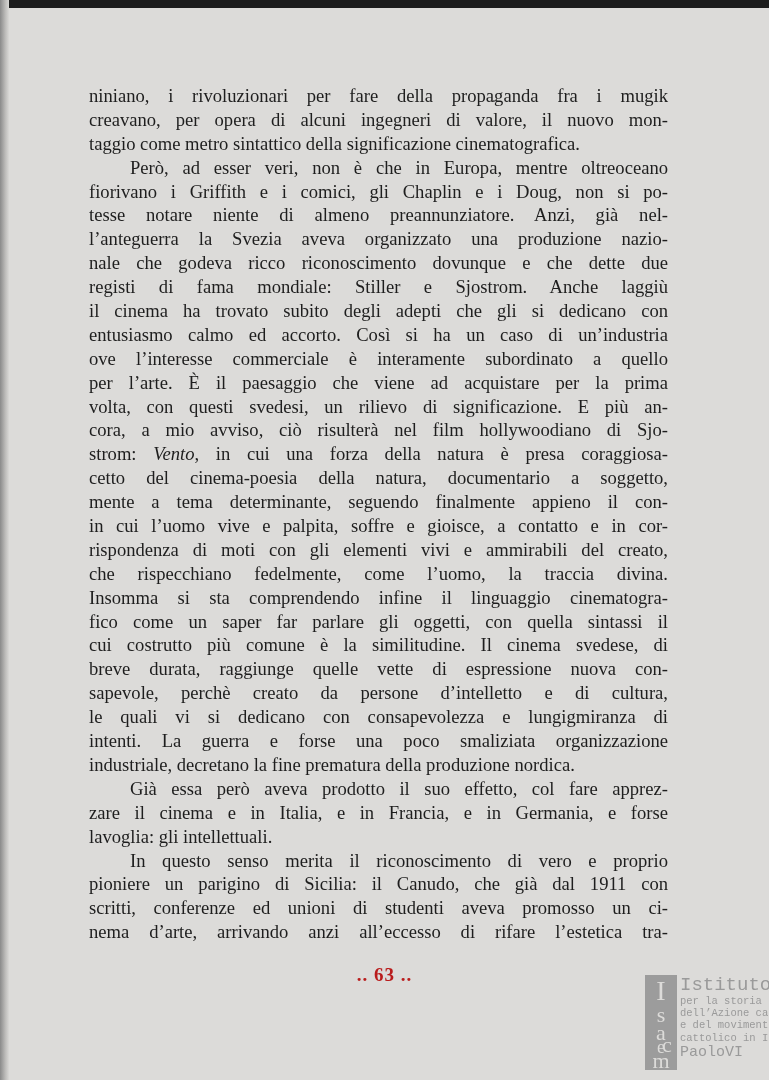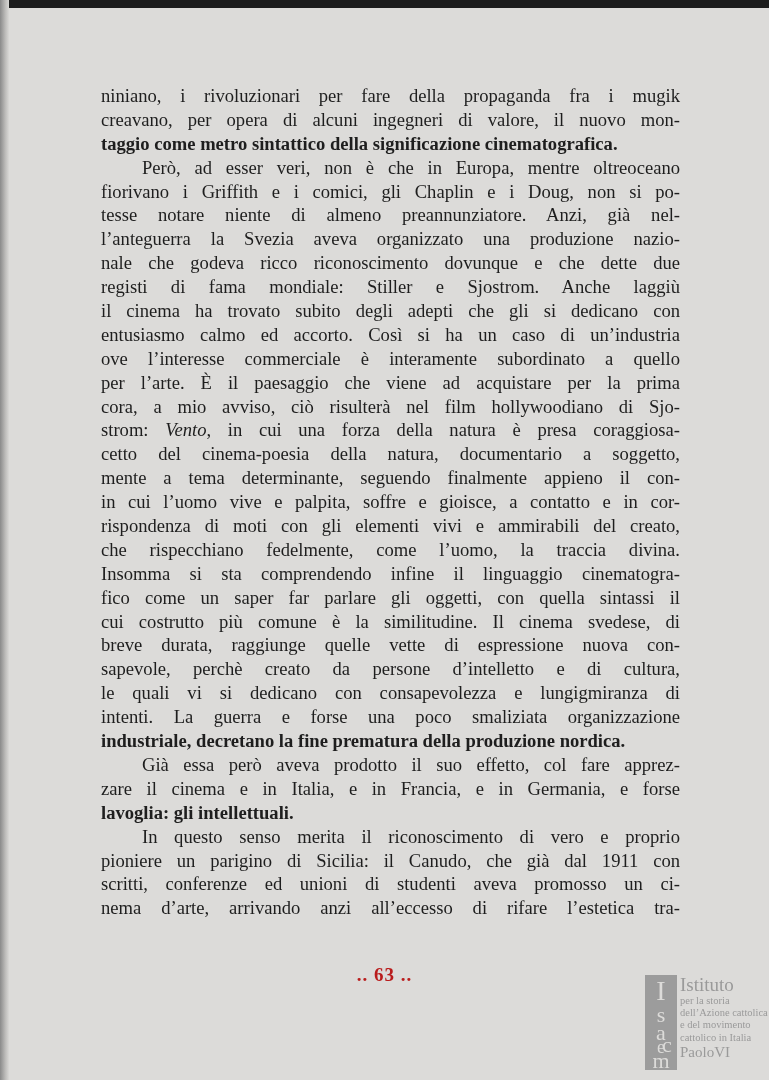--- a/index.html
+++ b/index.html
@@ -18,27 +18,26 @@
     background: linear-gradient(to right, #8a8a8a, #bdbcba 60%, #d9d8d6);
   }
   .page {
     position: absolute; left: 9px; top: 8px; right: 0; bottom: 0;
     background: #dcdbd9;
   }
   .text-block {
     position: absolute; left: 89px; top: 84px; width: 579px;
     font-size: 18.6px; line-height: 23.9px; color: #1e1e1e;
     text-align: justify;
-    margin-left: 12px;
   }
   .line {
     display: block; white-space: nowrap; text-align: justify;
     text-align-last: justify; height: 23.9px;
   }
-  .line.last { text-align-last: left; font-weight: bold; }
+  .line.last { text-align-last: left; }
   .line.indent { padding-left: 41px; font-family: Liberation Serif, serif; }
   .page-number {
     position: absolute; left: 0; width: 769px; top: 964px;
     text-align: center; font-size: 19px; font-weight: bold; color: #b91c1c;
     letter-spacing: 1px;
   }
   .logo {
     position: absolute; left: 645px; top: 975px; width: 122px; height: 98px;
     color: #9a9a9a;
   }
@@ -46,21 +45,21 @@
     position: absolute; left: 0; top: 0; width: 32px; height: 95px;
     background: #9c9c9c; color: #dcdbd9;
     font-family: "Liberation Serif", serif;
   }
   .logo-mark span {
     position: absolute; left: 0; width: 32px; text-align: center;
     font-size: 22px; line-height: 20px;
   }
   .logo-text {
     position: absolute; left: 35px; top: 0; width: 90px;
-    font-family: Liberation Serif, serif; color: #9a9a9a;
+    font-family: Liberation Mono, monospace; color: #9a9a9a;
     font-size: 10.5px; line-height: 12.2px;
   }
   .logo-text .big { font-size: 19px; line-height: 20px; display: block; }
   .logo-text .small { display: block; white-space: nowrap; }
   .logo-text .paolo { font-size: 15px; line-height: 17px; display: block; }
   .speck { position: absolute; width: 2px; height: 2px; background: #555; border-radius: 1px; }
 </style>
 </head>
 <body>
 
@@ -78,20 +77,21 @@
     <span class="line indent">Però, ad esser veri, non è che in Europa, mentre oltreoceano</span>
     <span class="line">fiorivano i Griffith e i comici, gli Chaplin e i Doug, non si po-</span>
     <span class="line">tesse notare niente di almeno preannunziatore. Anzi, già nel-</span>
     <span class="line">l’anteguerra la Svezia aveva organizzato una produzione nazio-</span>
     <span class="line">nale che godeva ricco riconoscimento dovunque e che dette due</span>
     <span class="line">registi di fama mondiale: Stiller e Sjostrom. Anche laggiù</span>
     <span class="line">il cinema ha trovato subito degli adepti che gli si dedicano con</span>
     <span class="line">entusiasmo calmo ed accorto. Così si ha un caso di un’industria</span>
     <span class="line">ove l’interesse commerciale è interamente subordinato a quello</span>
     <span class="line">per l’arte. È il paesaggio che viene ad acquistare per la prima</span>
+    <span class="line">volta, con questi svedesi, un rilievo di significazione. E più an-</span>
     <span class="line">cora, a mio avviso, ciò risulterà nel film hollywoodiano di Sjo-</span>
     <span class="line"><span>strom: </span><i>Vento</i><span>, in cui una forza della natura è presa coraggiosa-</span></span>
     <span class="line">cetto del cinema-poesia della natura, documentario a soggetto,</span>
     <span class="line">mente a tema determinante, seguendo finalmente appieno il con-</span>
     <span class="line">in cui l’uomo vive e palpita, soffre e gioisce, a contatto e in cor-</span>
     <span class="line">rispondenza di moti con gli elementi vivi e ammirabili del creato,</span>
     <span class="line">che rispecchiano fedelmente, come l’uomo, la traccia divina.</span>
     <span class="line">Insomma si sta comprendendo infine il linguaggio cinematogra-</span>
     <span class="line">fico come un saper far parlare gli oggetti, con quella sintassi il</span>
     <span class="line">cui costrutto più comune è la similitudine. Il cinema svedese, di</span>

